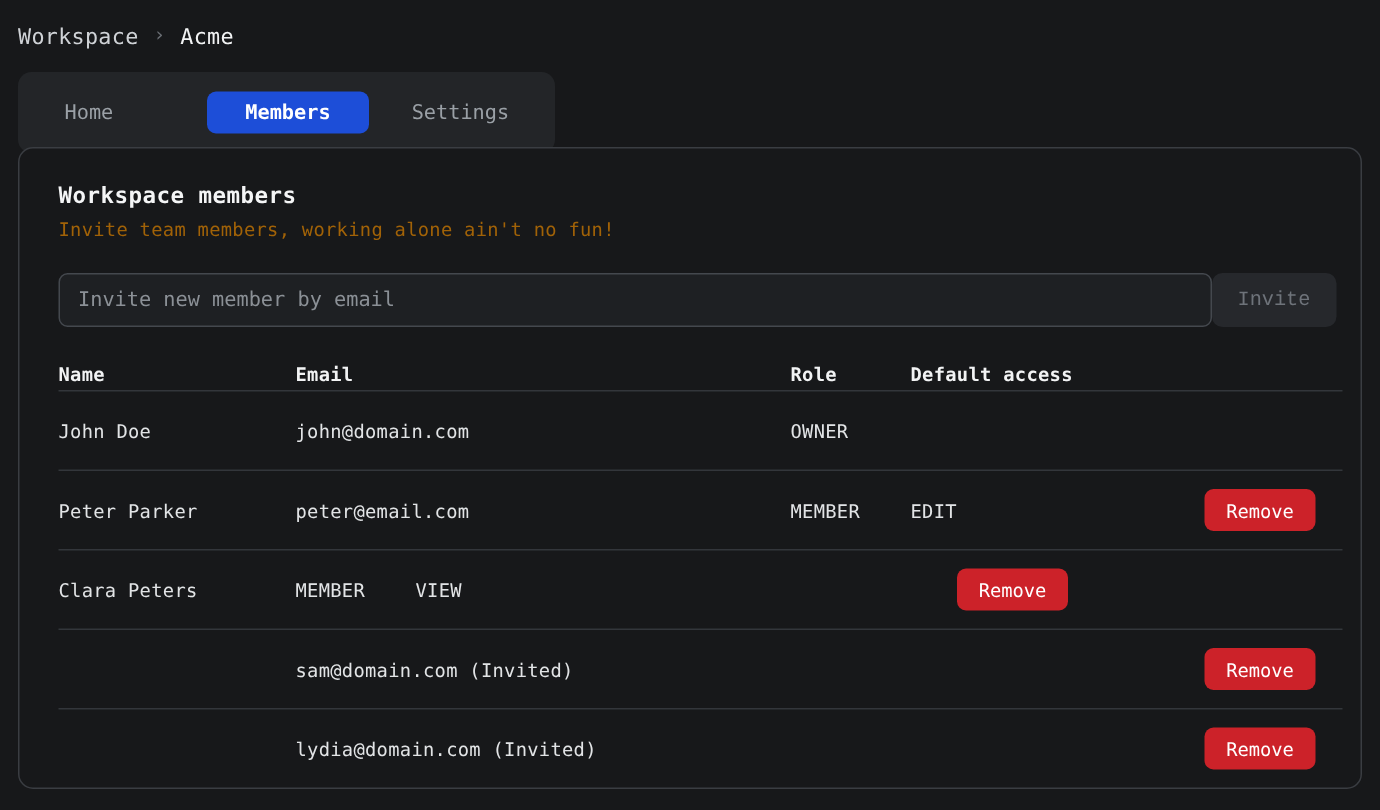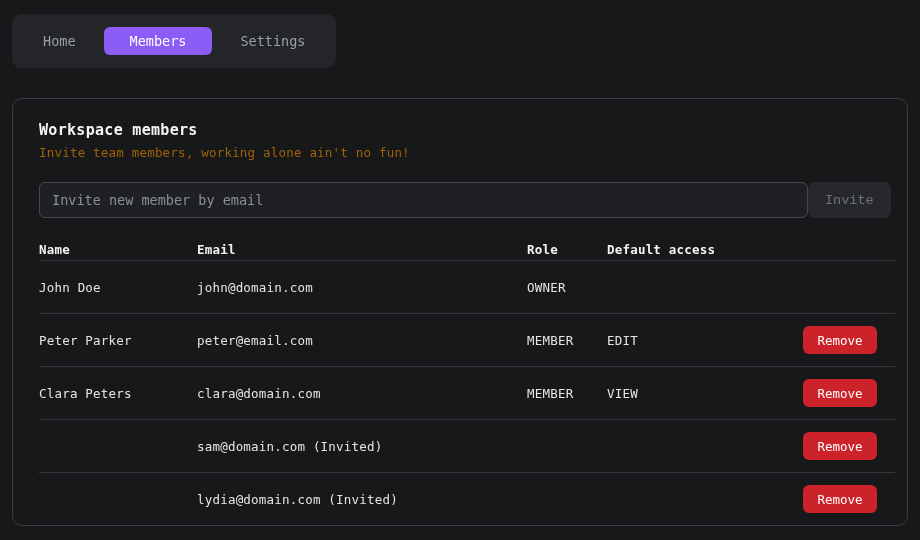--- a/index.html
+++ b/index.html
@@ -68,23 +68,24 @@
     border-radius: 6px;
     font-size: 13.5px;
     color: #9aa0a6;
     background: transparent;
     white-space: nowrap;
     cursor: pointer;
     border: none;
     font-family: inherit;
   }
   .tab.active {
-    background: #8b5cf6;
+    background: #1d4ed8;
     color: #ffffff;
-    font-weight: normal;
+    font-weight: bold;
+    margin-left: 34px;
   }
 
   
   .card {
     position: absolute;
     left: 12px;
     top: 98px;
     width: 896px;
     height: 428px;
     border: 1px solid #3a3d42;
@@ -192,20 +193,25 @@
     align-items: center;
     justify-content: center;
   }
 </style>
 </head>
 <body>
 
 <div class="page">
 
   
+  <div class="breadcrumb">
+    <span class="crumb-root">Workspace</span>
+    <span class="crumb-sep">›</span>
+    <span class="crumb-current">Acme</span>
+  </div>
 
   
   <div class="tabbar">
     <button class="tab">Home</button>
     <button class="tab active">Members</button>
     <button class="tab">Settings</button>
   </div>
 
   
   <div class="card">
@@ -241,21 +247,20 @@
         <div class="c-email">peter@email.com</div>
         <div class="c-role">MEMBER</div>
         <div class="c-access">EDIT</div>
         <div class="c-action">
           <button class="remove-btn">Remove</button>
         </div>
       </div>
 
       <div class="row">
         <div class="c-name">Clara Peters</div>
-        <div class="c-email">clara@domain.com</div>
         <div class="c-role">MEMBER</div>
         <div class="c-access">VIEW</div>
         <div class="c-action">
           <button class="remove-btn">Remove</button>
         </div>
       </div>
 
       <div class="row">
         <div class="c-name"></div>
         <div class="c-email">sam@domain.com (Invited)</div>

